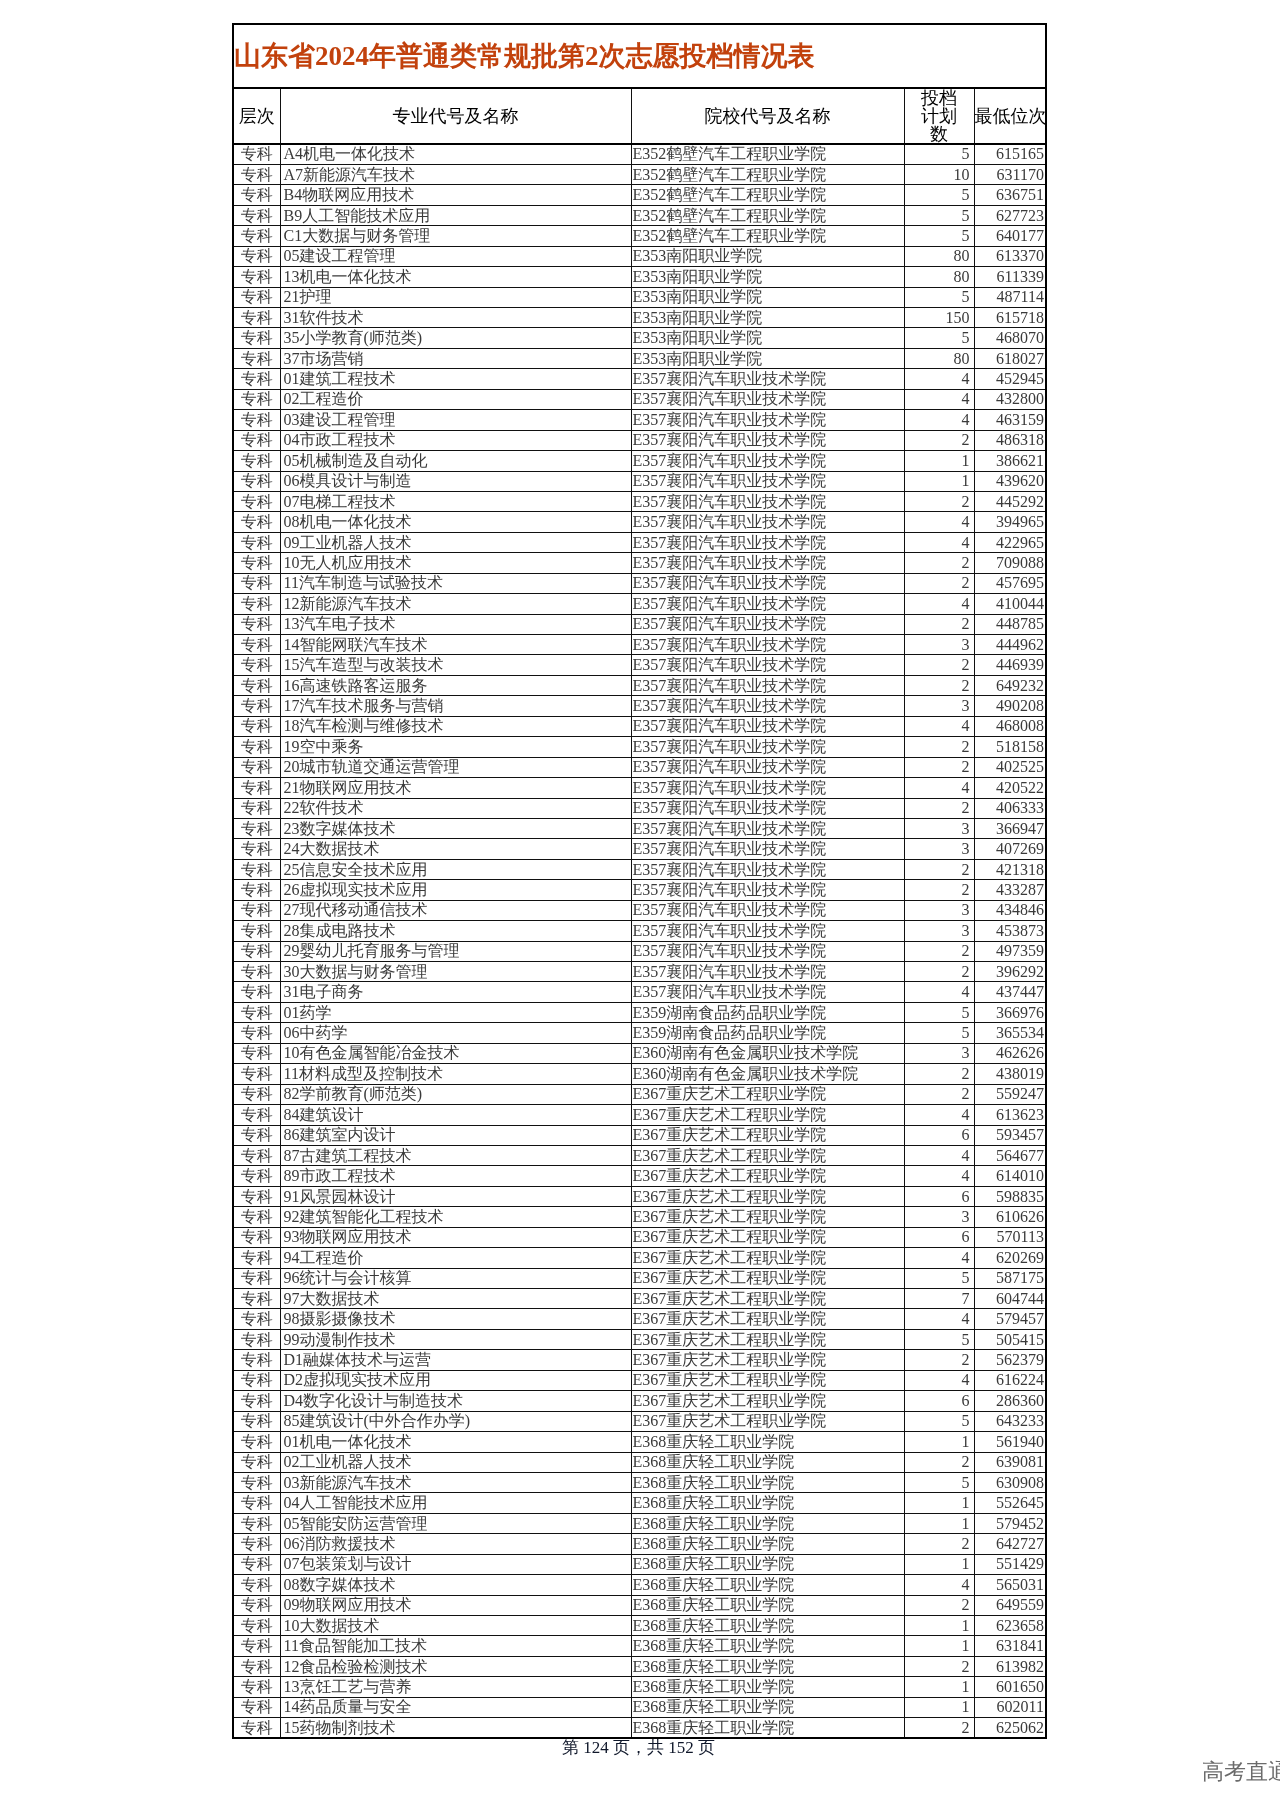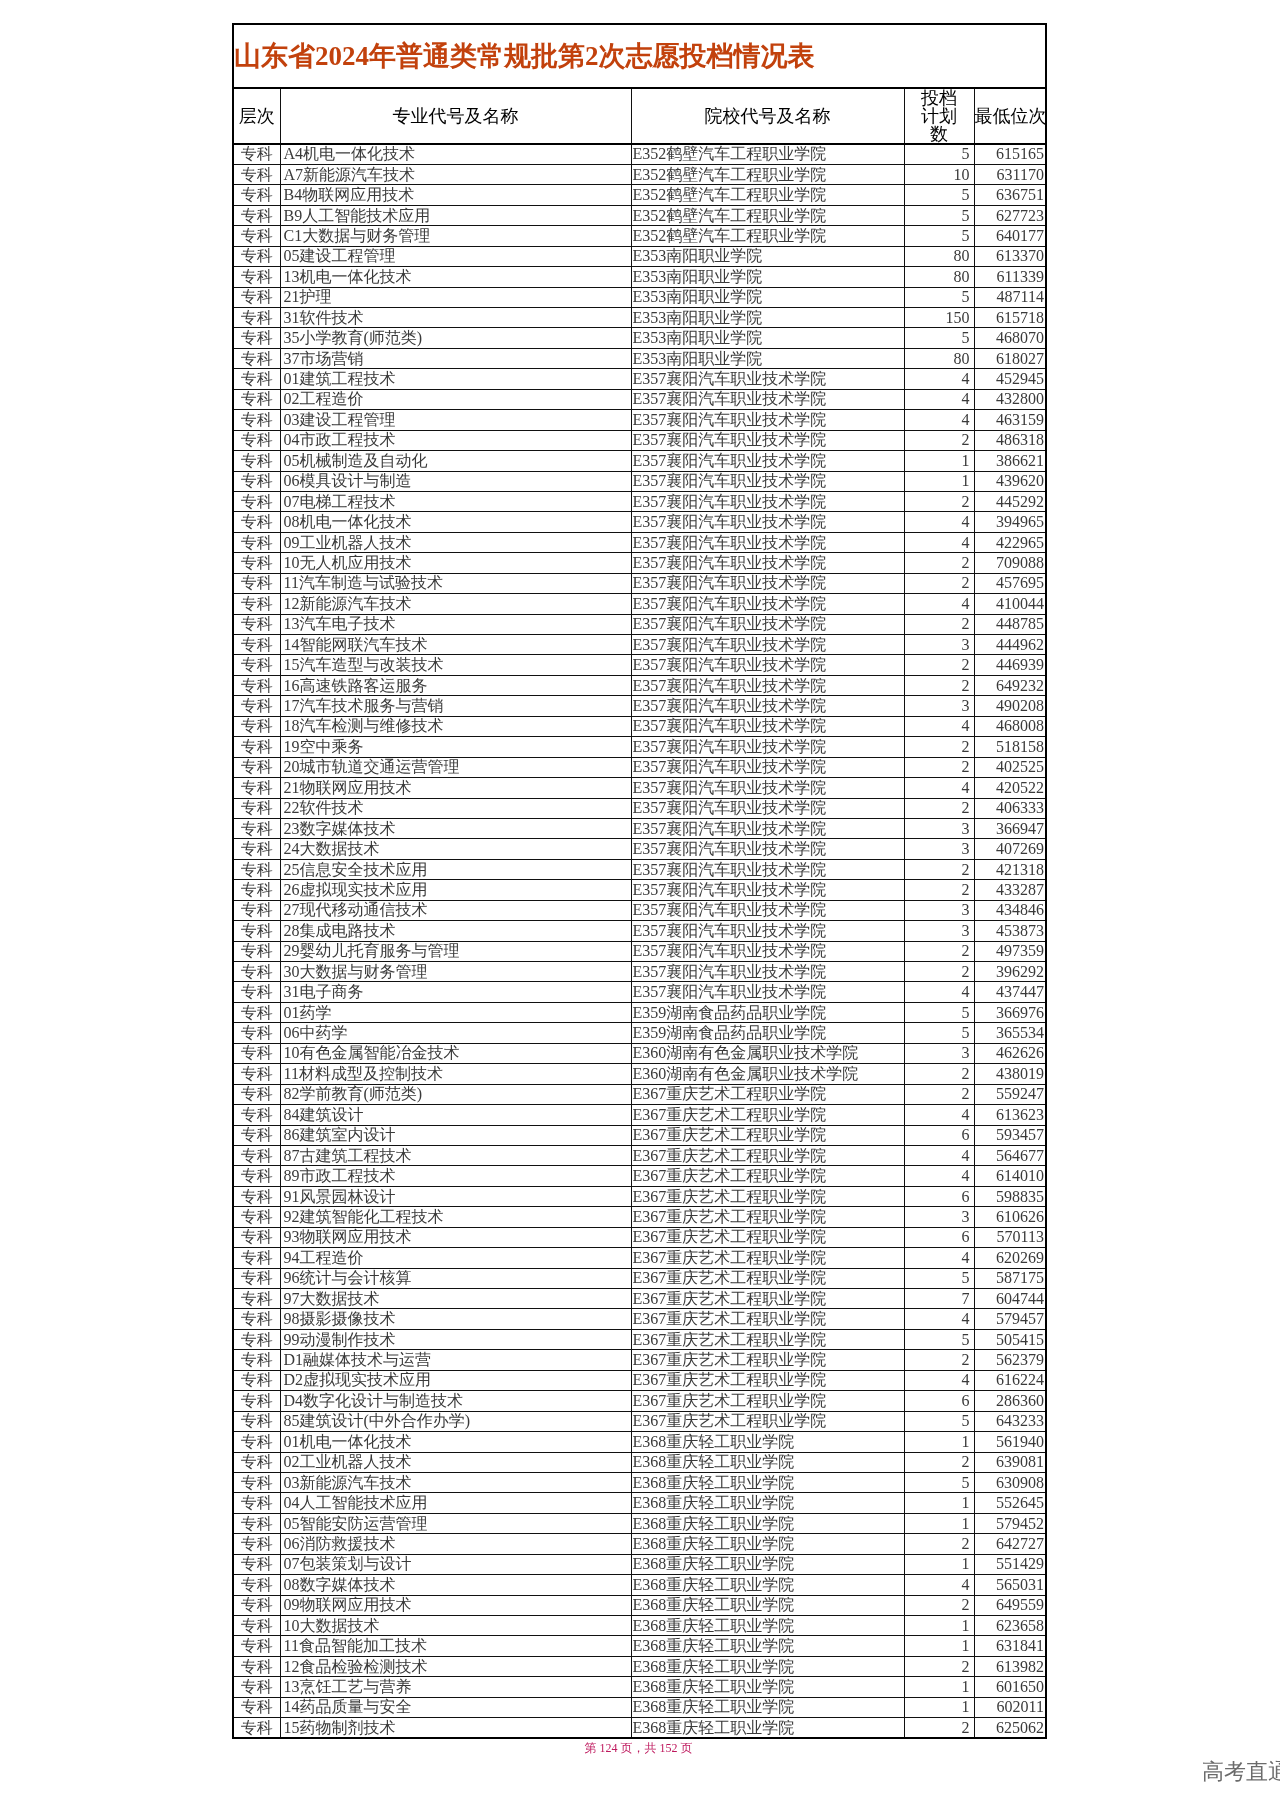--- a/index.html
+++ b/index.html
@@ -33,21 +33,21 @@
     font-size: 16px; line-height: 18px; color: #3a3a3a;
   }
   td.c-level { text-align: center; }
   td.c-major { text-align: left; padding-left: 3px; }
   td.c-school { text-align: left; padding-left: 1px; }
   td.c-plan { text-align: right; padding-right: 4px; }
   td.c-rank { text-align: right; padding-right: 1px; }
 
   .footer {
     position: absolute; left: 232px; top: 1740px; width: 813px; text-align: center;
-    font-family: "Liberation Serif", "DejaVu Serif", serif; font-size: 12px; line-height: 16px; color: #be185d;
+    font-family: "Liberation Serif", "DejaVu Serif", serif; font-size: 17px; line-height: 16px; color: #0f172a;
   }
   .watermark {
     position: absolute; left: 1202px; top: 1761px;
     font-family: "DejaVu Sans", "Liberation Sans", sans-serif; font-size: 22px; line-height: 22px;
     color: #6b6b6b; white-space: nowrap;
   }
 </style>
 </head>
 <body>
 

